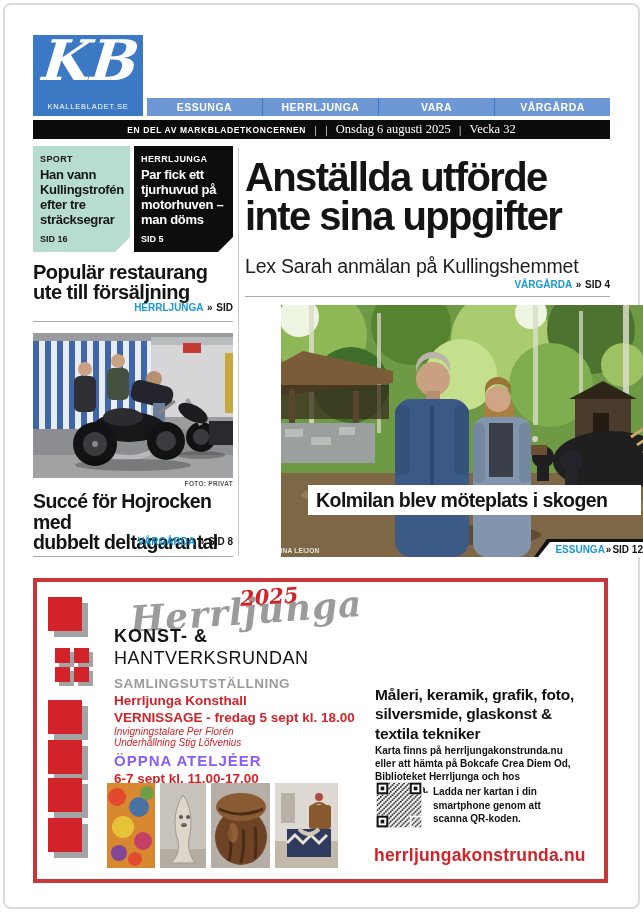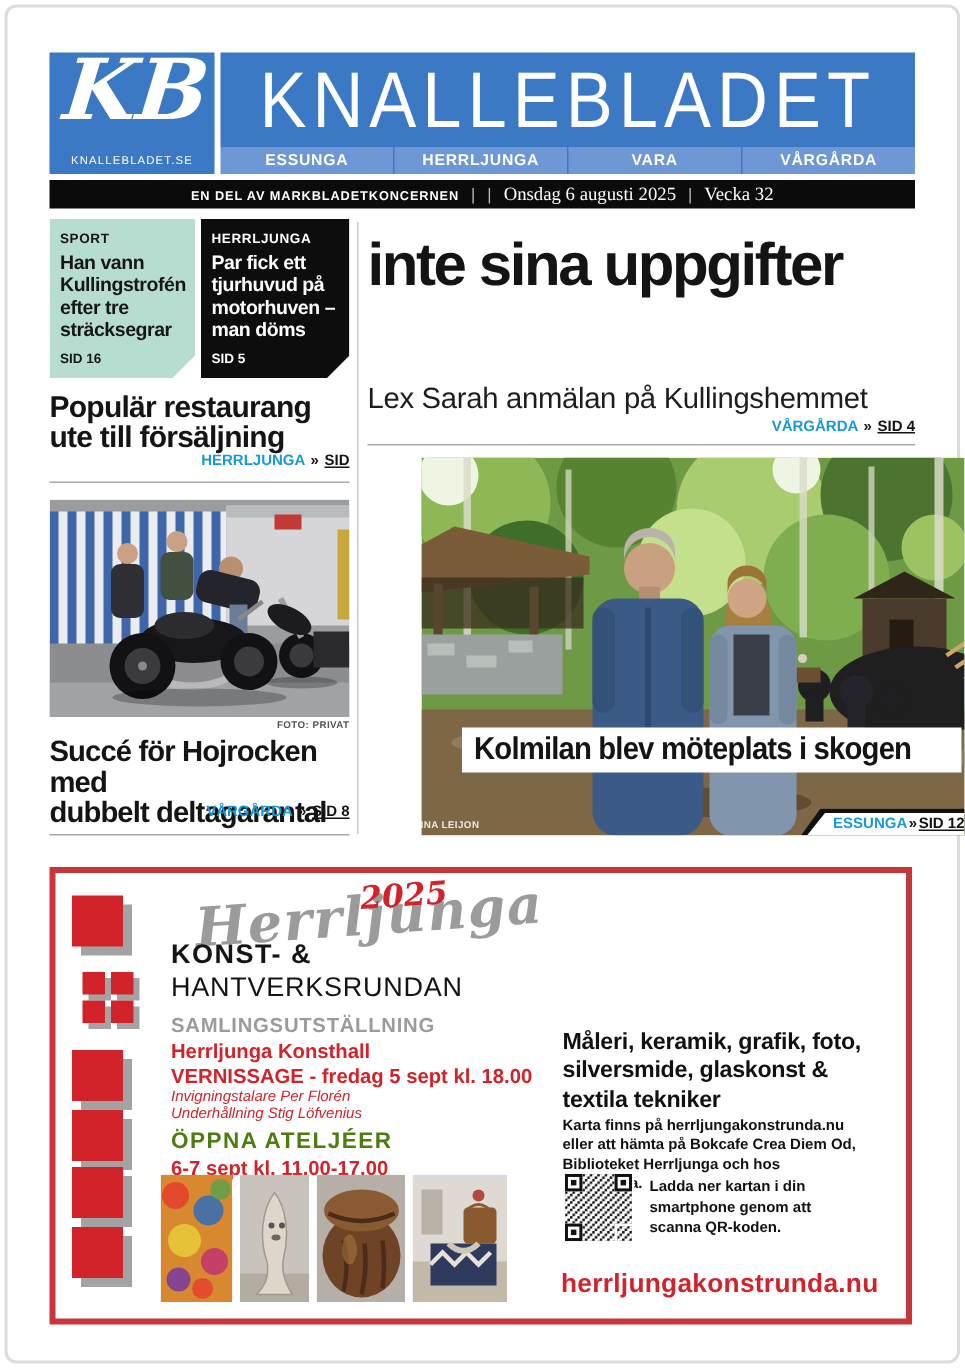--- a/index.html
+++ b/index.html
@@ -35,21 +35,21 @@
   .teaser-mint{left:33px;width:97px;background:#b7dcd0;color:#161616;}
   .teaser-black{left:134px;width:99px;background:#0d0d0d;color:#fff;}
   .teaser-kicker{font-size:9px;font-weight:800;letter-spacing:.4px;margin-bottom:3px;}
   .teaser-title{font-size:13px;font-weight:700;line-height:1.16;letter-spacing:-.3px;}
   .teaser-page{position:absolute;left:7px;bottom:8px;font-size:9px;font-weight:800;}
 
   
   .kick{font-size:10px;font-weight:800;text-align:right;white-space:nowrap;cursor:pointer;}
   .kick .loc{color:#1899d6;}
   .kick .arr{color:#141414;padding:0 1px;}
-  .kick .pg{color:#141414;text-decoration:underline;}
+  .kick .pg{color:#141414;}
 
   .rule{height:1px;background:#a9a9a9;}
   .col-divider{left:238px;top:148px;width:1px;height:408px;background:#c9c9c9;}
 
   
   .h-rest{left:33px;top:262px;width:202px;font-size:20px;font-weight:800;line-height:1.0;
           letter-spacing:-.5px;}
   .kick-rest{left:33px;top:302px;width:200px;}
   .rule-rest{left:33px;top:321px;width:200px;}
   .photo-moto{left:33px;top:333px;width:200px;height:145px;overflow:hidden;}
@@ -92,21 +92,21 @@
   .ad-year{position:absolute;left:203px;top:2px;font-family:"DejaVu Serif",serif;font-style:italic;
            font-weight:700;font-size:21px;color:#d2232a;transform:rotate(-4deg);}
   .ad-t1{position:absolute;left:77px;top:44px;font-size:18px;font-weight:800;letter-spacing:1px;}
   .ad-t2{position:absolute;left:77px;top:66px;font-size:18px;font-weight:400;letter-spacing:.5px;}
   .ad-ex{position:absolute;left:77px;top:94px;font-size:13.5px;font-weight:800;color:#9b9b9b;
          letter-spacing:.5px;}
   .ad-venue{position:absolute;left:77px;top:111px;font-size:13.5px;font-weight:700;color:#d2232a;}
   .ad-vern{position:absolute;left:77px;top:128px;font-size:13.5px;font-weight:800;color:#d2232a;}
   .ad-it1{position:absolute;left:77px;top:144px;font-size:10px;font-style:italic;color:#d2232a;}
   .ad-it2{position:absolute;left:77px;top:155px;font-size:10px;font-style:italic;color:#d2232a;}
-  .ad-open{position:absolute;left:77px;top:170px;font-size:15px;font-weight:800;color:#4d7c0f;
+  .ad-open{position:absolute;left:77px;top:170px;font-size:15px;font-weight:800;color:#8b5cf6;
            letter-spacing:1px;}
   .ad-times{position:absolute;left:77px;top:189px;font-size:13.5px;font-weight:800;color:#d2232a;}
   .thumb{position:absolute;top:201px;height:85px;overflow:hidden;}
   .quarter{position:absolute;right:0;top:0;width:150px;height:112px;background:#262626;
            border-radius:0 0 0 105%;}
   .q-text{position:absolute;right:13px;top:14px;text-align:right;color:#fff;
           font-family:"DejaVu Sans",sans-serif;font-weight:700;font-size:13px;letter-spacing:2px;
           line-height:1.55;}
   .ad-tech{position:absolute;left:338px;top:103px;width:222px;font-size:15.5px;font-weight:700;
            line-height:1.25;letter-spacing:-.2px;color:#111;}
@@ -121,23 +121,20 @@
 </head>
 <body>
 
 <div class="page">
   <div class="frame"></div>
 
   <div class="abs logo-box">
     <div class="logo-kb">KB</div>
     <div class="logo-site">KNALLEBLADET.SE</div>
   </div>
-  <div class="abs title-box">
-    <div class="masthead-title">KNALLEBLADET</div>
-  </div>
   <div class="abs nav-row">
     <div class="nav-item">ESSUNGA</div>
     <div class="nav-item">HERRLJUNGA</div>
     <div class="nav-item">VARA</div>
     <div class="nav-item">VÅRGÅRDA</div>
   </div>
   <div class="abs meta-bar">
     <span class="meta-part">EN DEL AV MARKBLADETKONCERNEN</span>
     <span class="meta-sep">|</span>
     <span class="meta-sep">|</span>
@@ -153,20 +150,21 @@
   </div>
   <div class="abs teaser teaser-black">
     <div class="teaser-kicker">HERRLJUNGA</div>
     <div class="teaser-title">Par fick ett tjurhuvud på motorhuven – man döms</div>
     <div class="teaser-page">SID 5</div>
   </div>
 
   <div class="abs col-divider"></div>
 
   <div class="abs h-lead">
+    <div>Anställda utförde</div>
     <div>inte sina uppgifter</div>
   </div>
   <div class="abs sub-lead">Lex Sarah anmälan på Kullingshemmet</div>
   <div class="abs kick kick-lead">
     <span class="loc">VÅRGÅRDA</span>
     <span class="arr">»</span>
     <span class="pg">SID 4</span>
   </div>
   <div class="abs rule rule-lead"></div>
 

